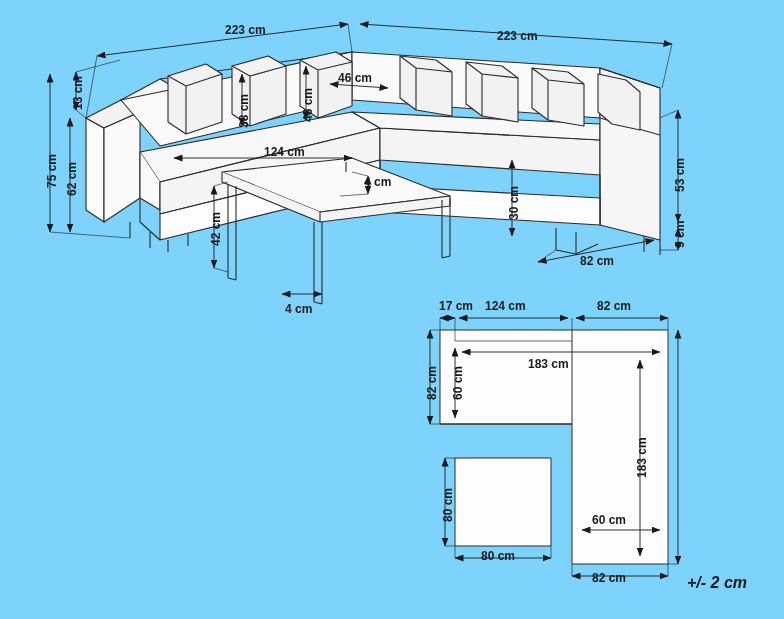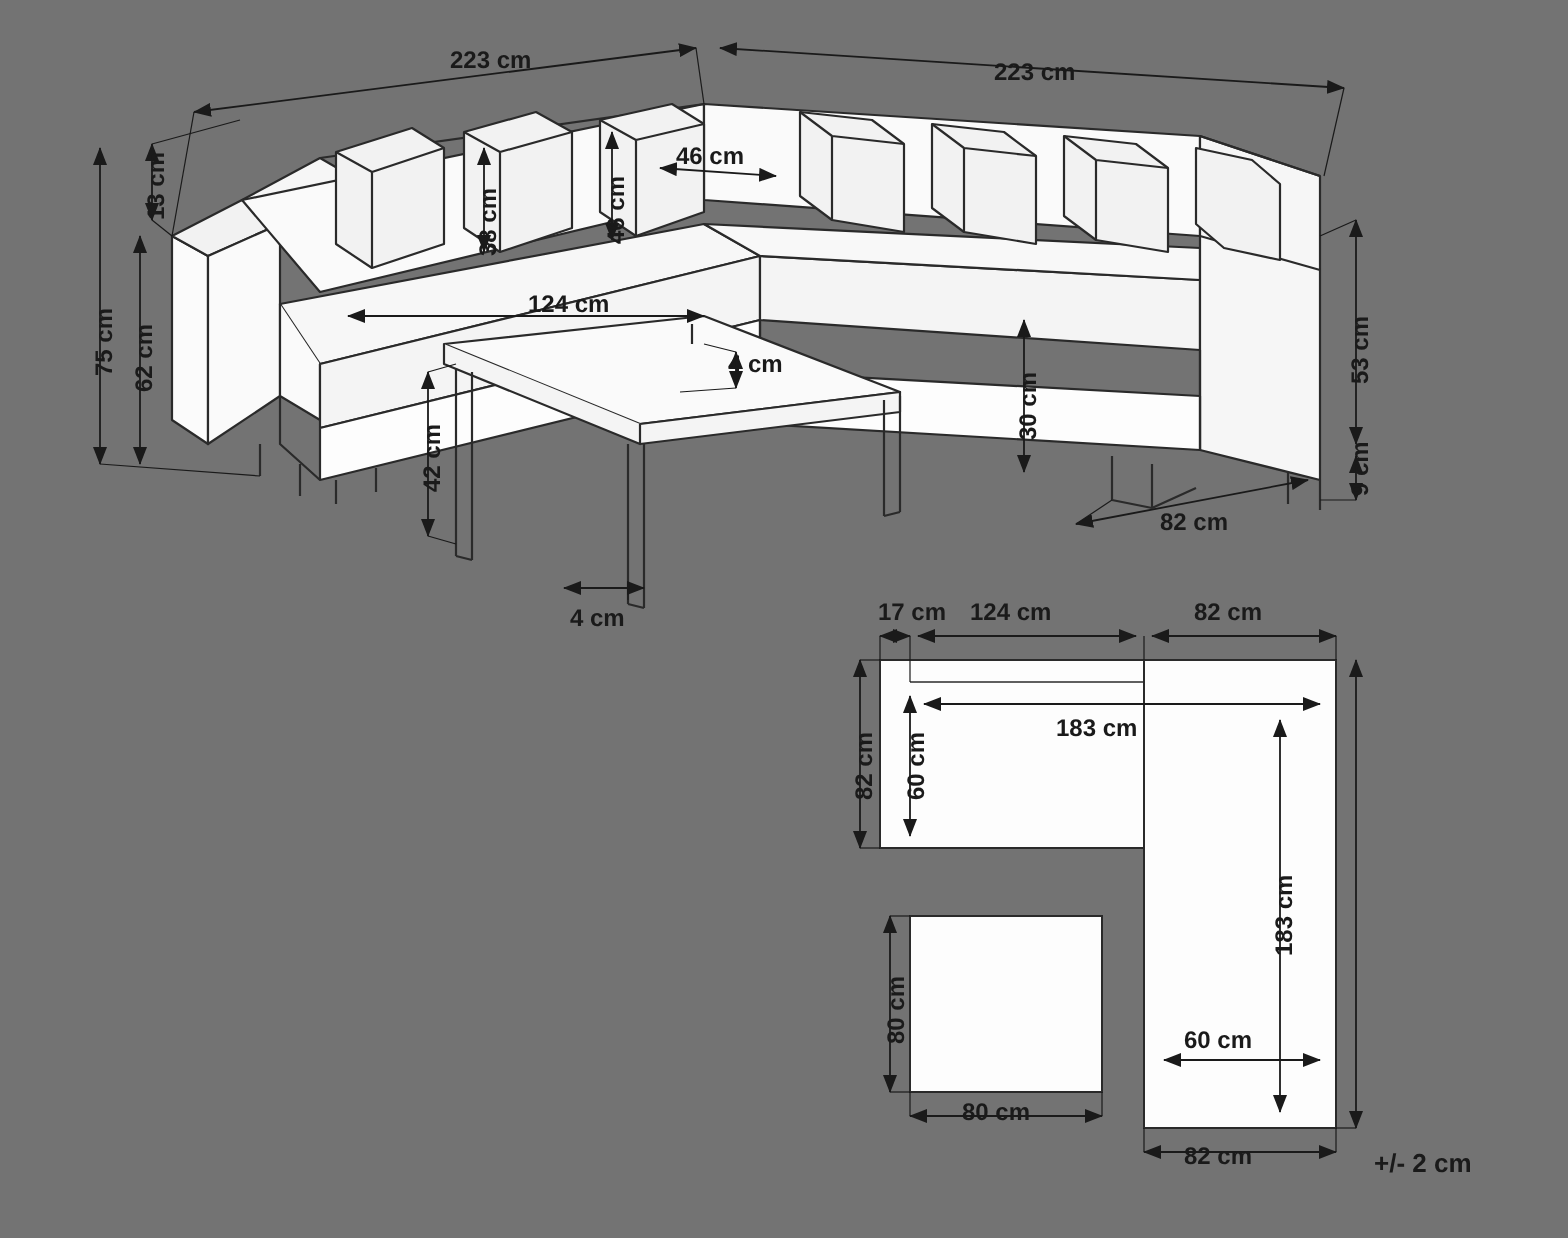--- a/index.html
+++ b/index.html
@@ -8,21 +8,21 @@
     background: #ffffff;
   }
   body {
     font-family: "Liberation Sans", sans-serif;
   }
   #root {
     position: relative;
     width: 784px;
     height: 619px;
     overflow: hidden;
-    background: #737373;
+    background: #7dd3fc;
   }
   #root svg {
     position: absolute;
     left: 0;
     top: 0;
   }
   .dim-label {
     position: absolute;
     font-family: "Liberation Sans", sans-serif;
     font-size: 12px;
@@ -32,24 +32,25 @@
     line-height: 1;
     letter-spacing: 0px;
   }
   .dim-label.vert {
     transform-origin: 0 0;
     transform: rotate(-90deg);
   }
   .tol {
     position: absolute;
     font-family: "Liberation Sans", sans-serif;
-    font-size: 13px;
+    font-size: 16px;
     font-weight: bold;
     color: #1a1a1a;
     white-space: nowrap;
+    font-style: italic;
   }
 </style>
 </head>
 <body>
 
 <div id="root">
 
   <svg width="784" height="619" viewBox="0 0 784 619">
     <defs>
       <marker id="ah" markerWidth="9" markerHeight="7" refX="8.5" refY="3.5" orient="auto" markerUnits="userSpaceOnUse">

